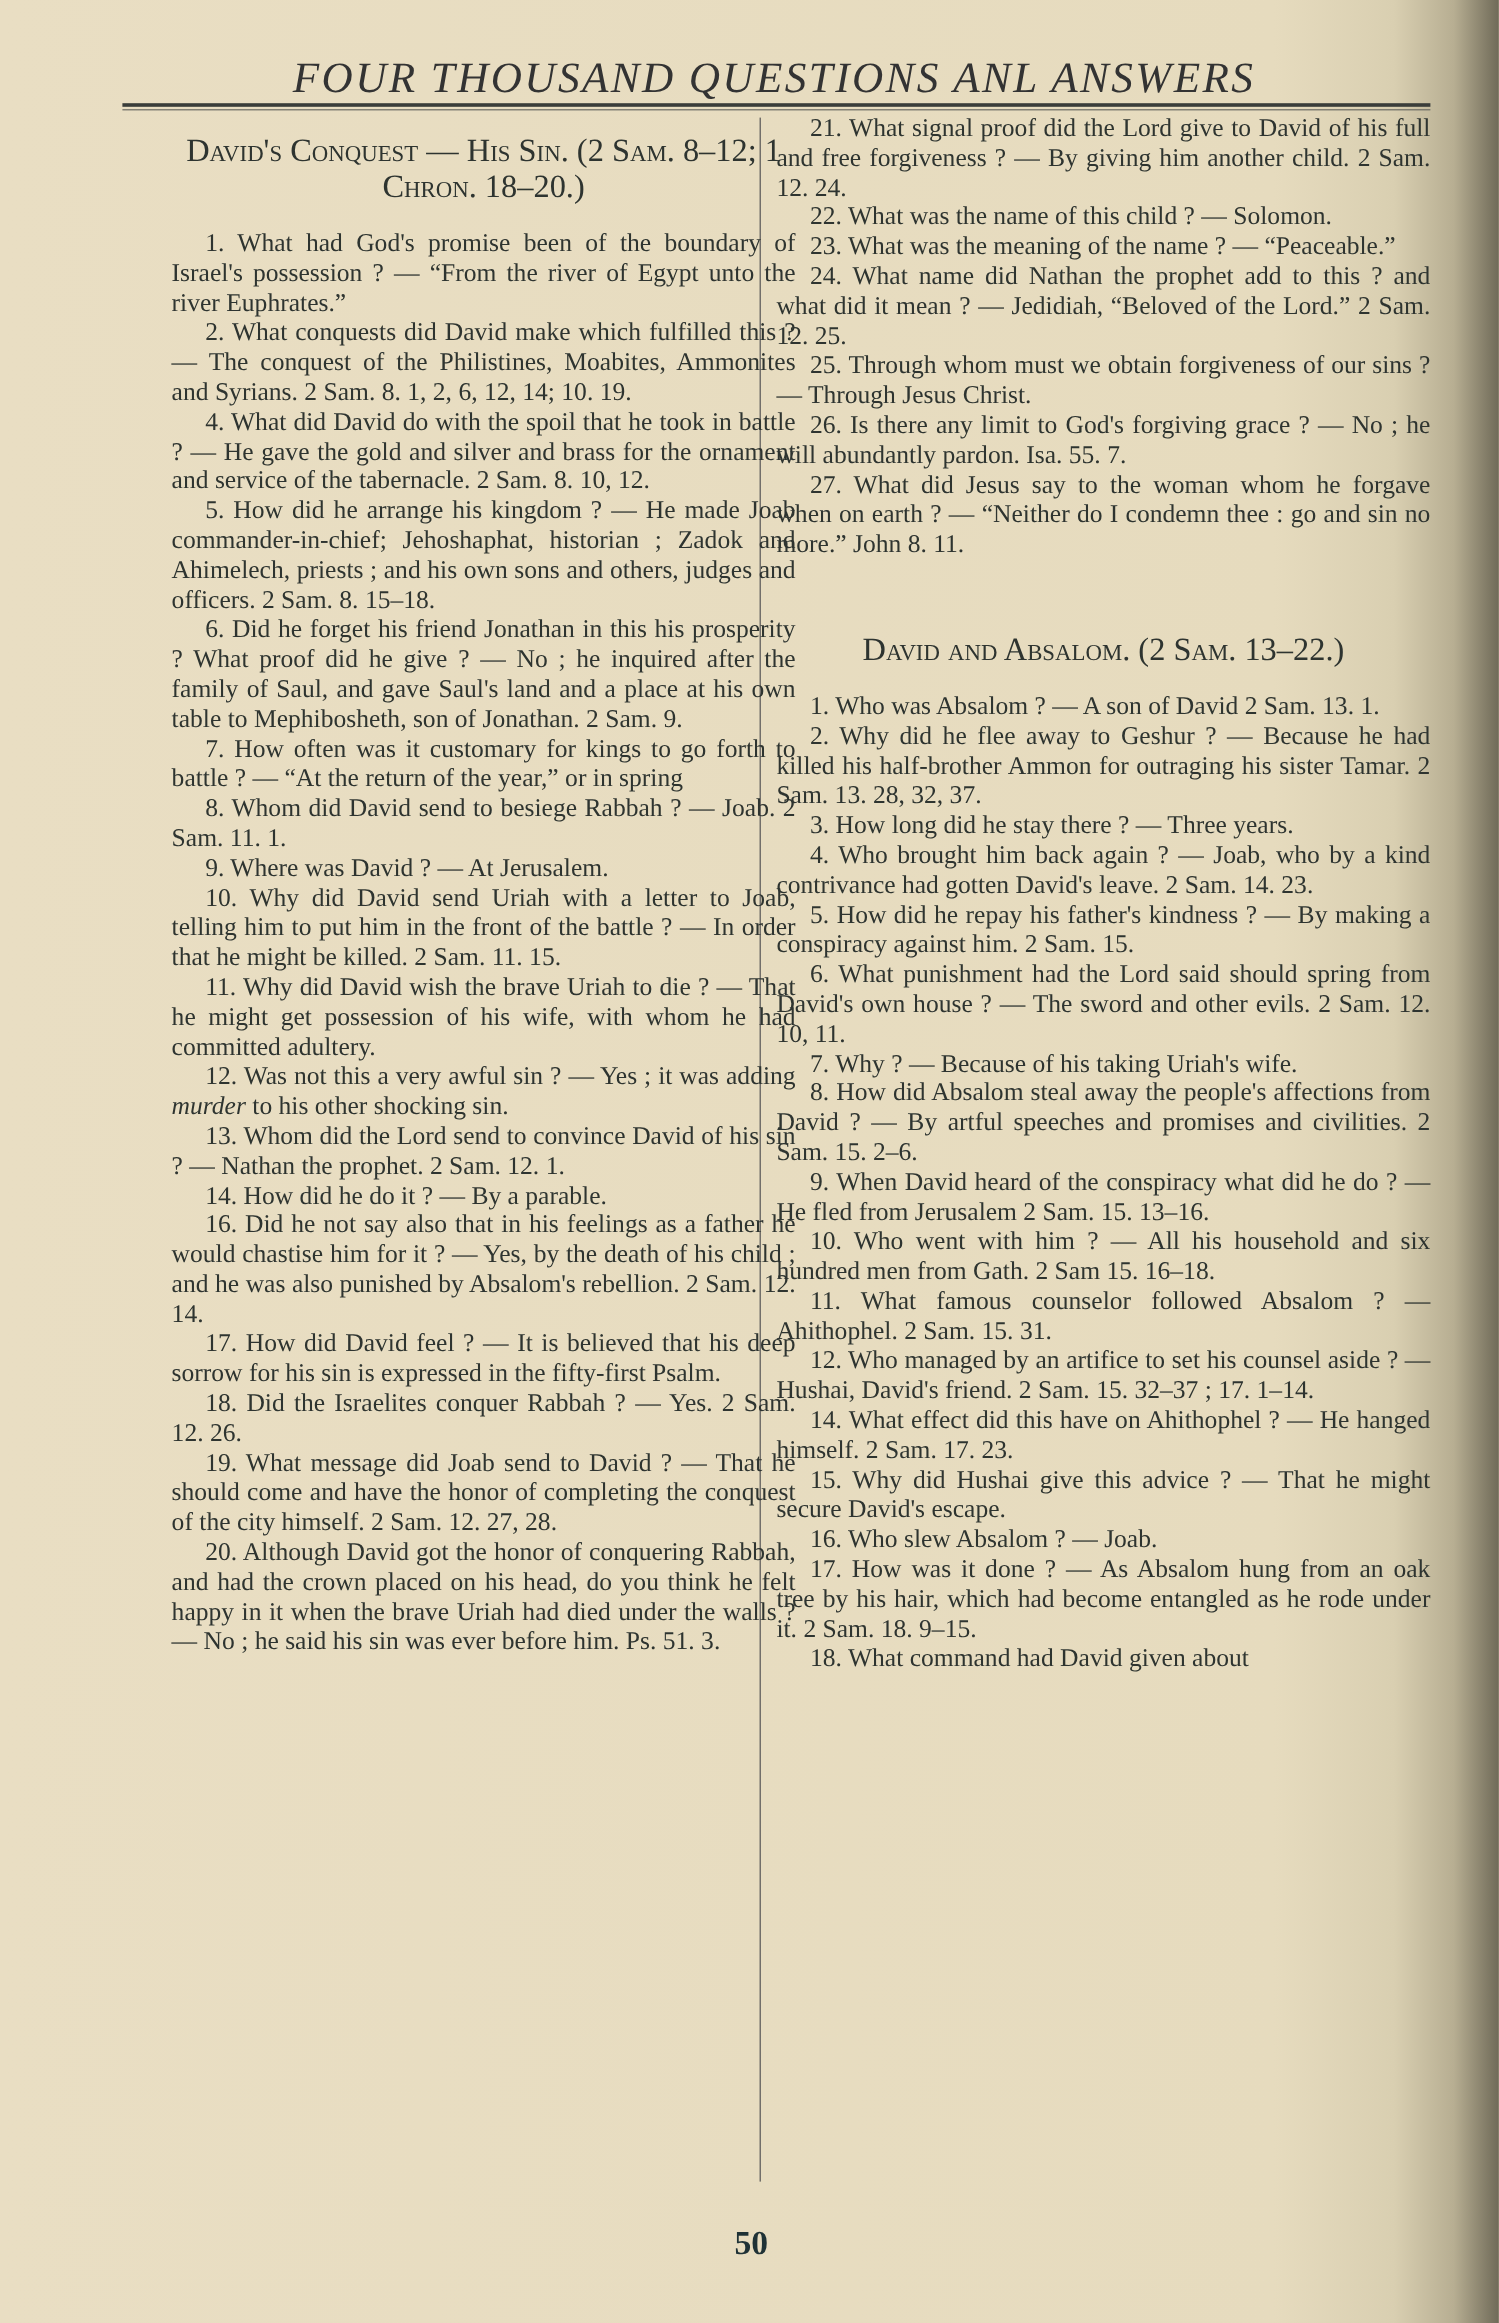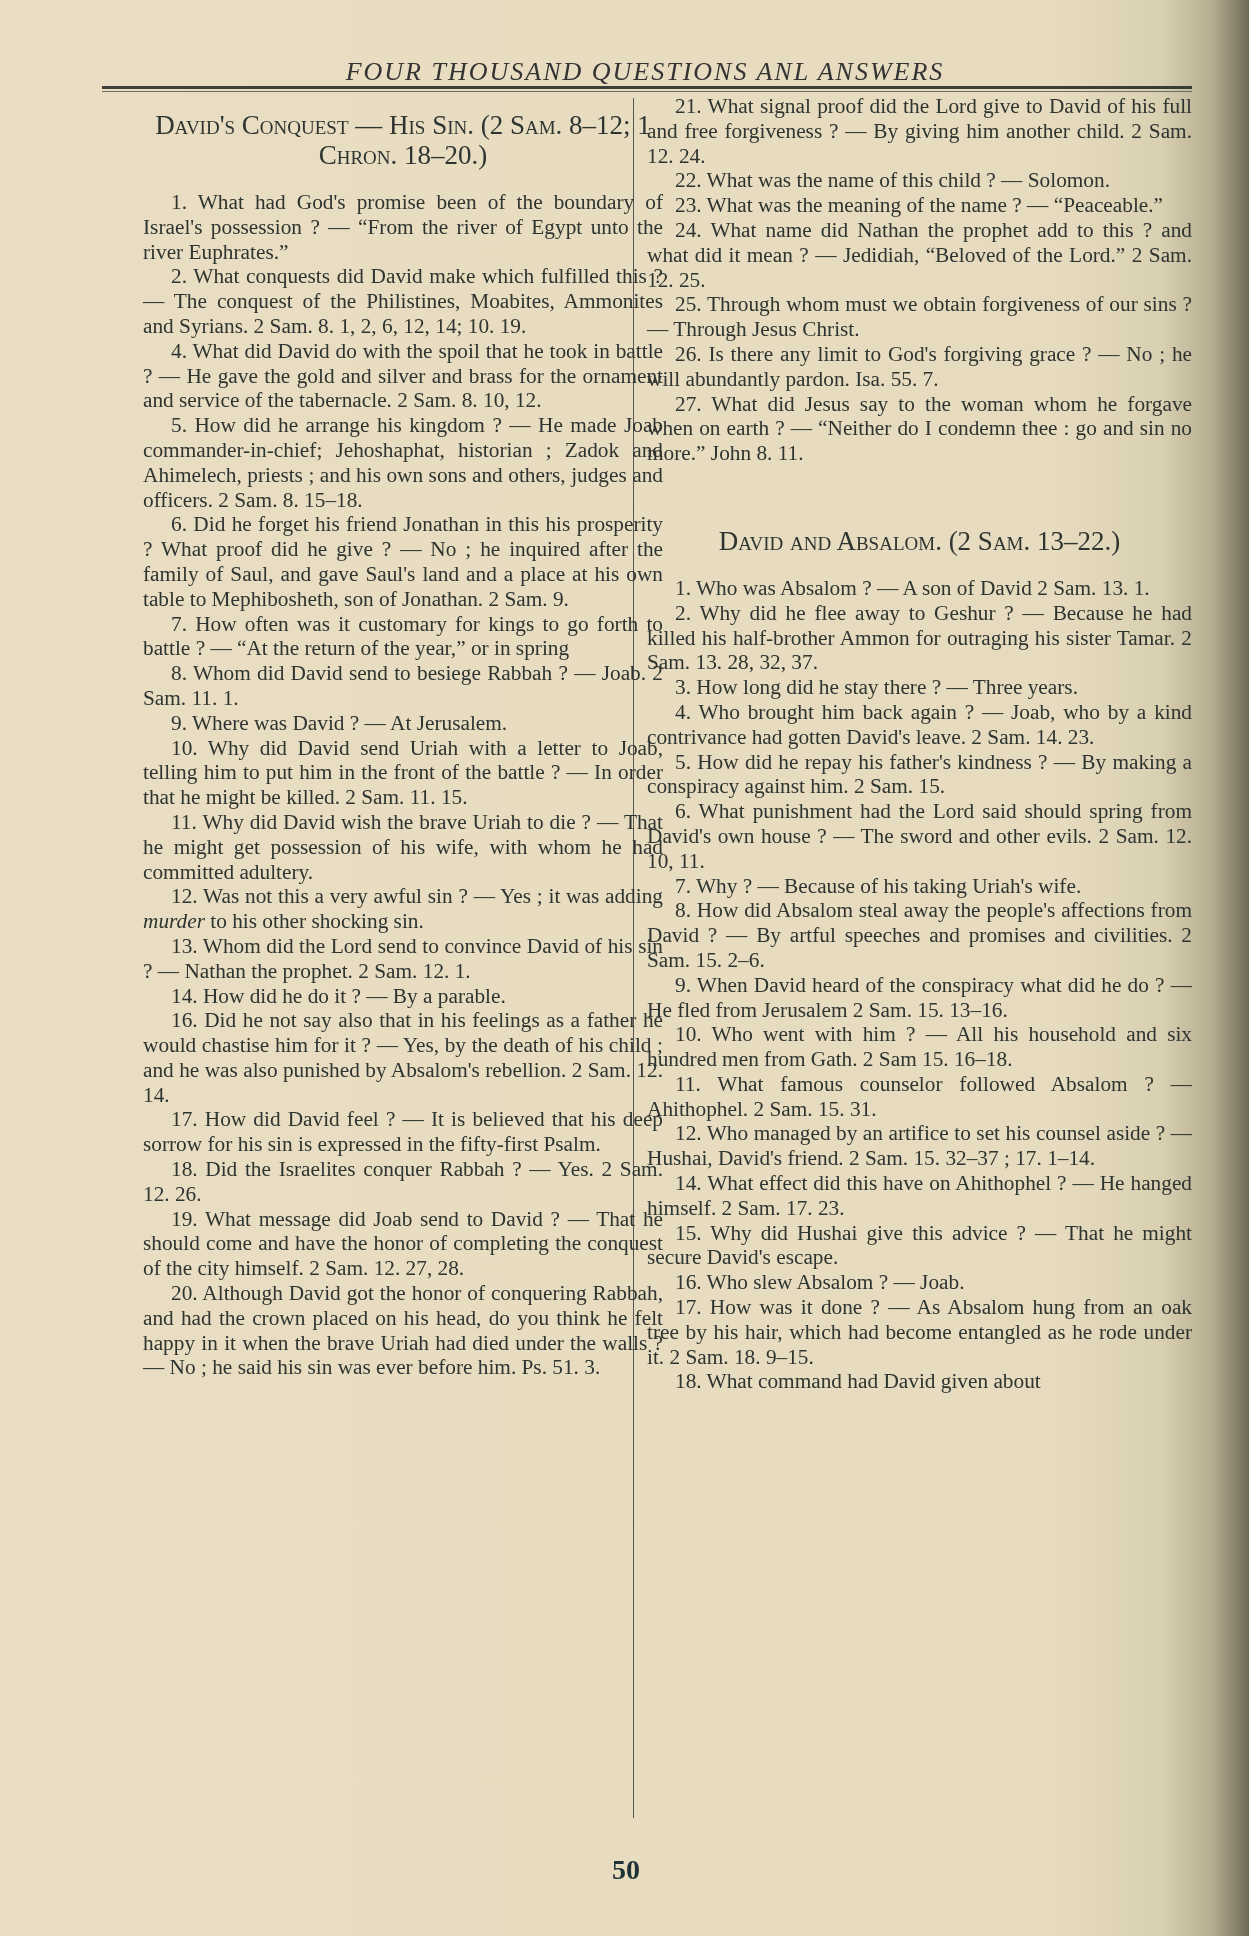--- a/index.html
+++ b/index.html
@@ -7,23 +7,23 @@
     width: 1249px; height: 1936px; overflow: hidden;
     background: #e8dcc0;
     font-family: "DejaVu Serif", "Liberation Serif", serif;
     color: #2e3430;
   }
   .page {
     position: relative; width: 1249px; height: 1936px;
     background: linear-gradient(90deg, #e9dec3 0%, #e6dbbe 85%, #d9cfb1 93%, #b7ae92 97%, #6f6a58 100%);
   }
   .running-head {
-    position: absolute; top: 57px; left: 100px; width: 1090px;
+    position: absolute; top: 44px; left: 100px; width: 1090px;
     text-align: center; font-family: "Liberation Serif", serif;
-    font-style: italic; font-size: 26px; letter-spacing: 2px; color: #333;
+    font-style: italic; font-size: 36px; letter-spacing: 2px; color: #333;
   }
   .head-rule {
     position: absolute; top: 86px; left: 102px; width: 1090px; height: 3px;
     background: #3a3d3a;
   }
   .head-rule2 {
     position: absolute; top: 91px; left: 102px; width: 1090px; height: 1px;
     background: #6c6c64;
   }
   .col {

